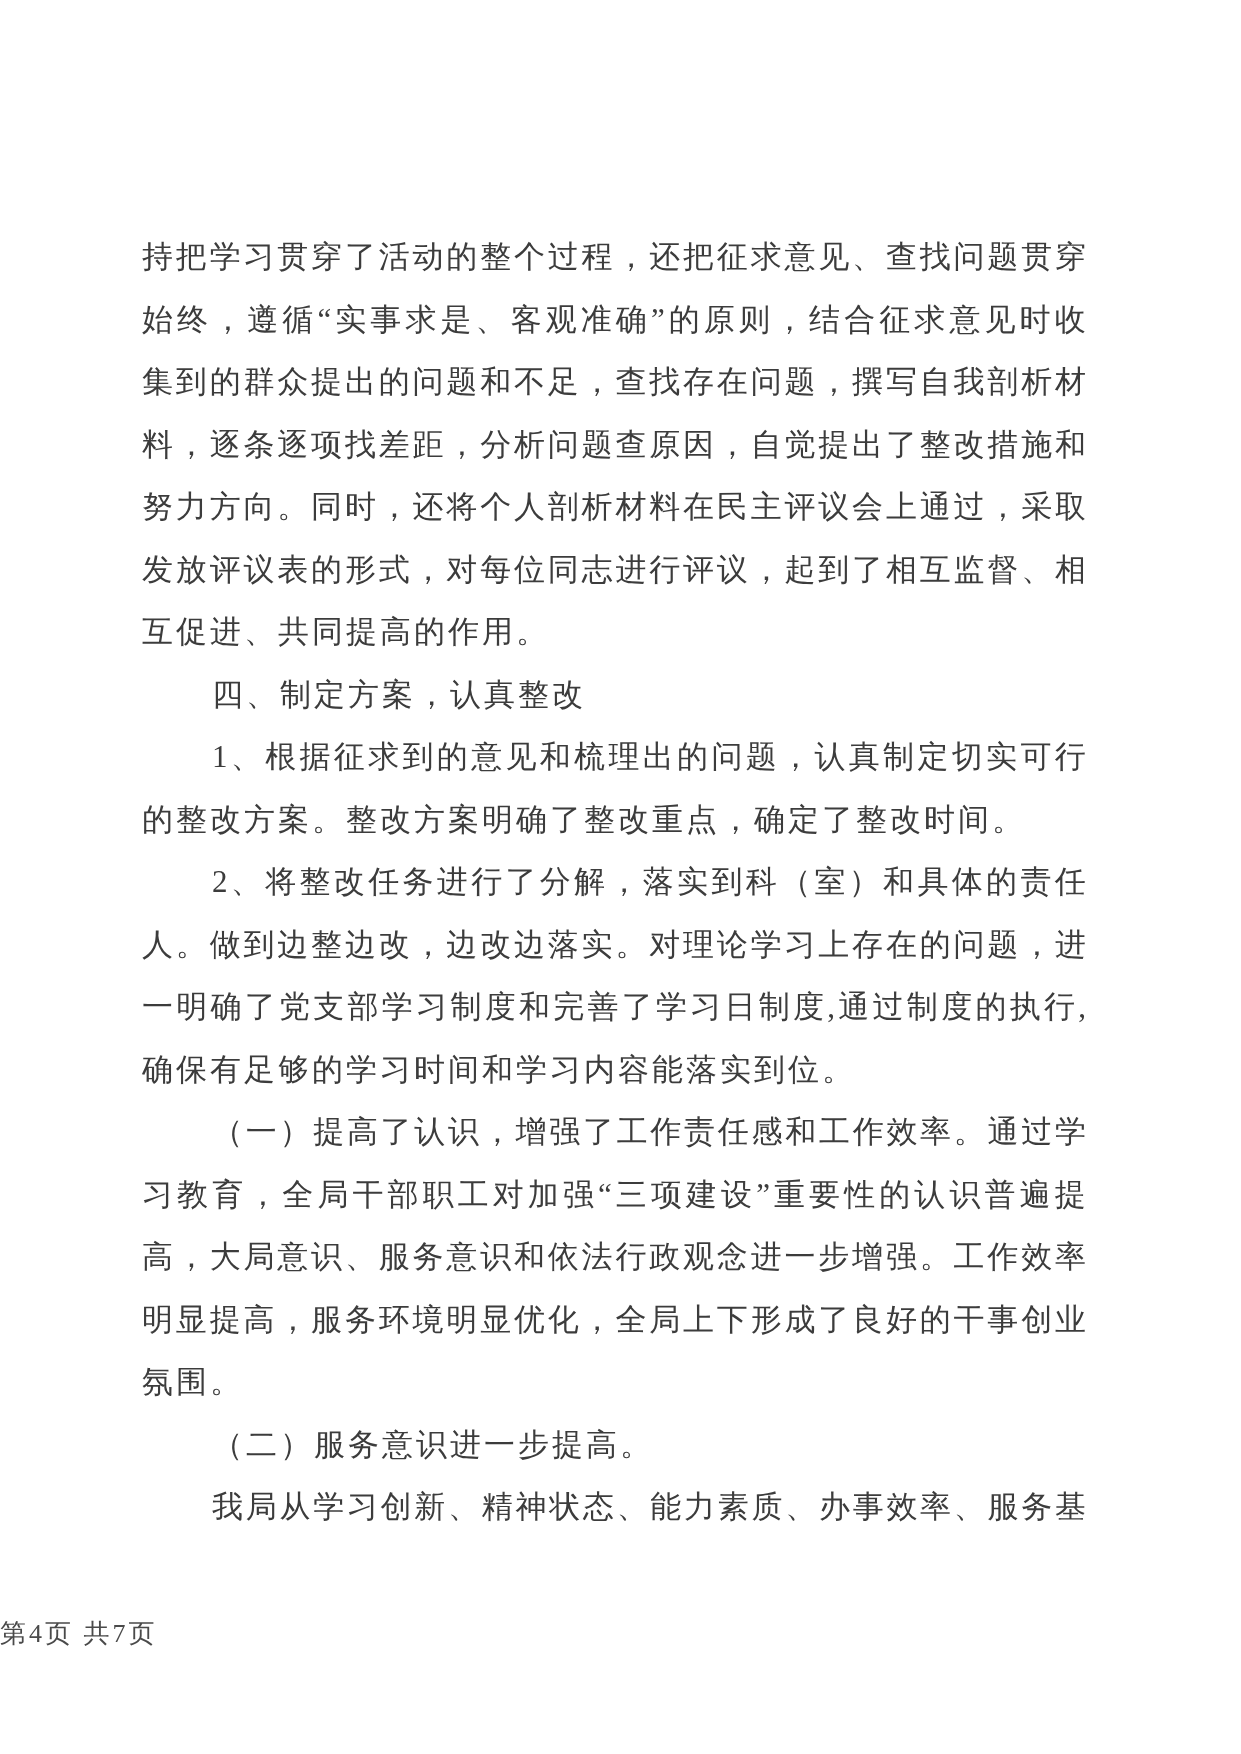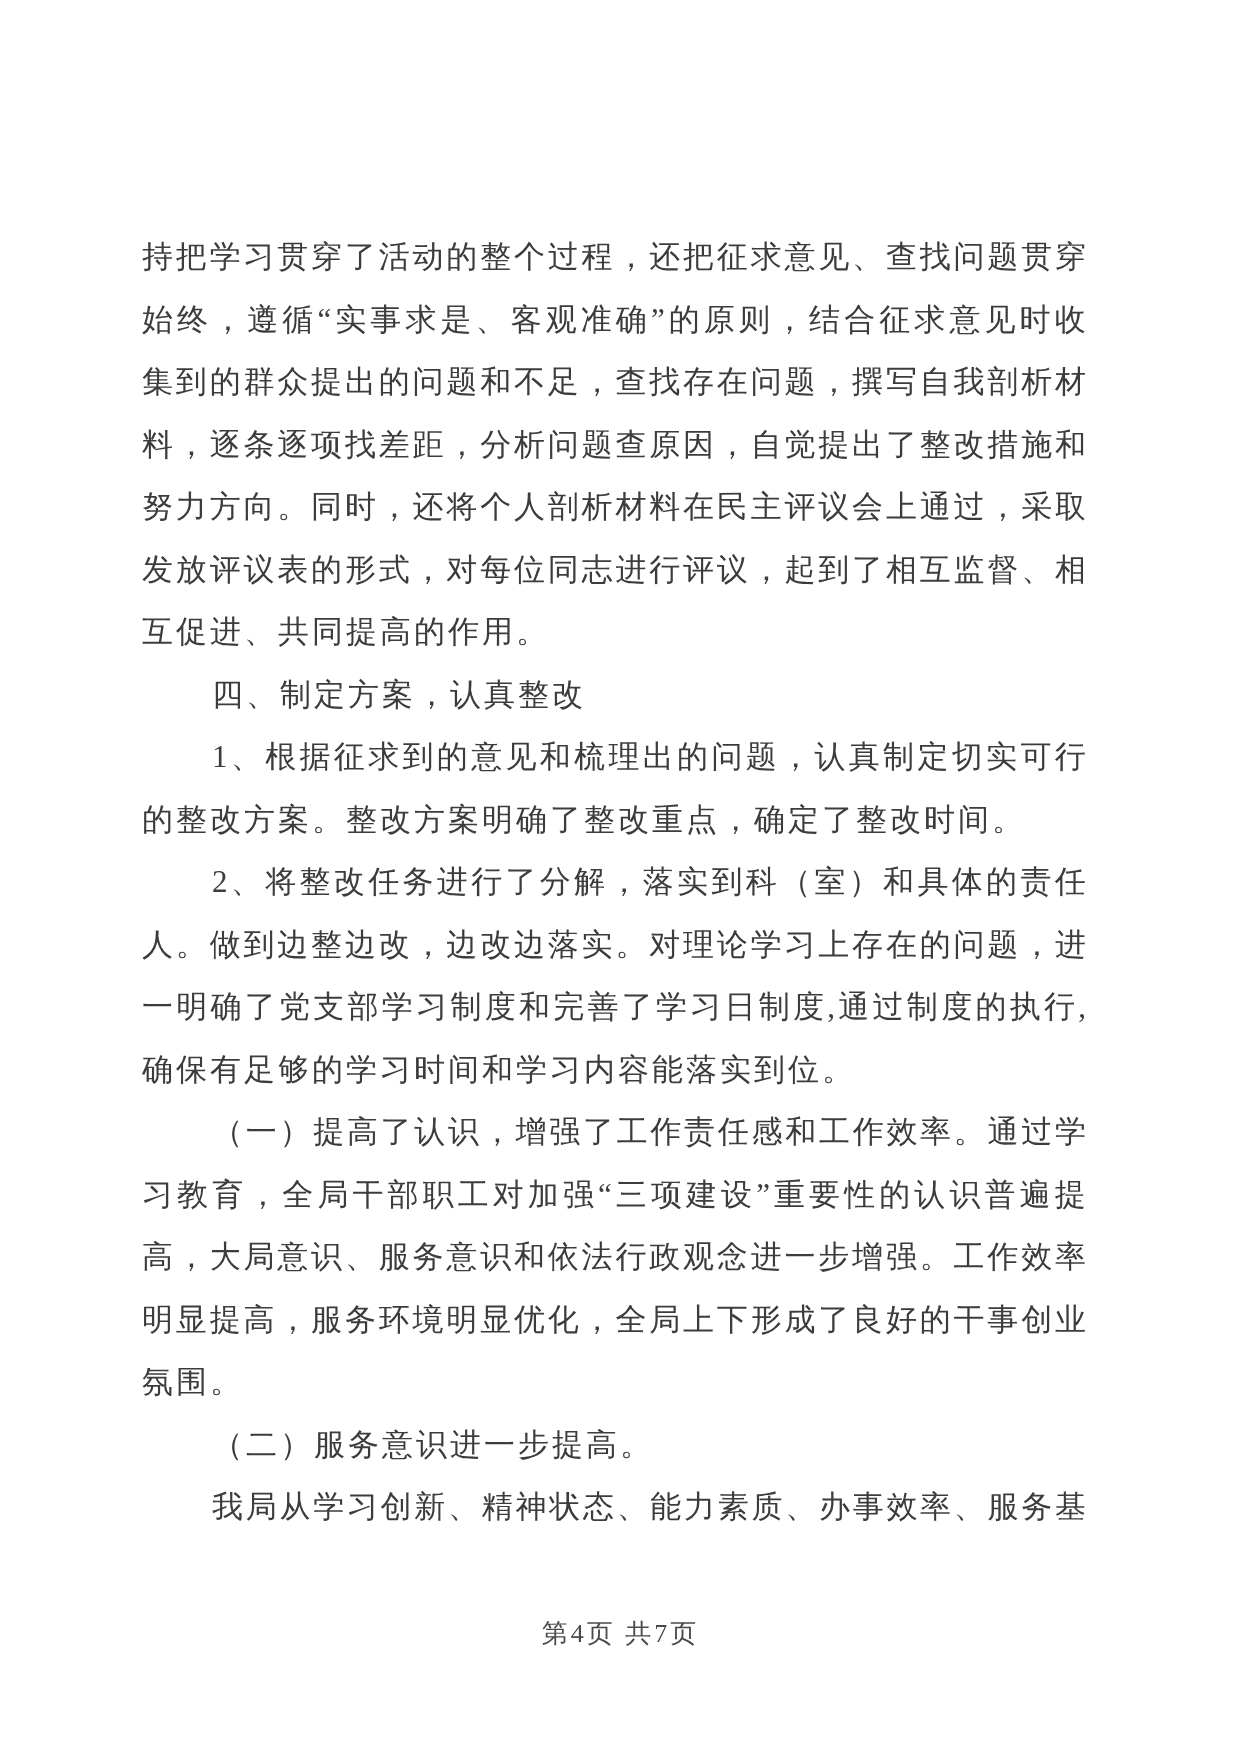--- a/index.html
+++ b/index.html
@@ -39,21 +39,21 @@
     gap: 3px;
   }
   .text-line.indent {
     padding-left: 70px;
   }
   .page-footer {
     position: absolute;
     left: 0;
     top: 1616px;
     width: 100%;
-    text-align: center;
+    text-align: left;
     font-size: 26px;
     letter-spacing: 3px;
     color: #4a4a4a;
   }
 </style>
 </head>
 <body>
 
 <div class="page">
 

